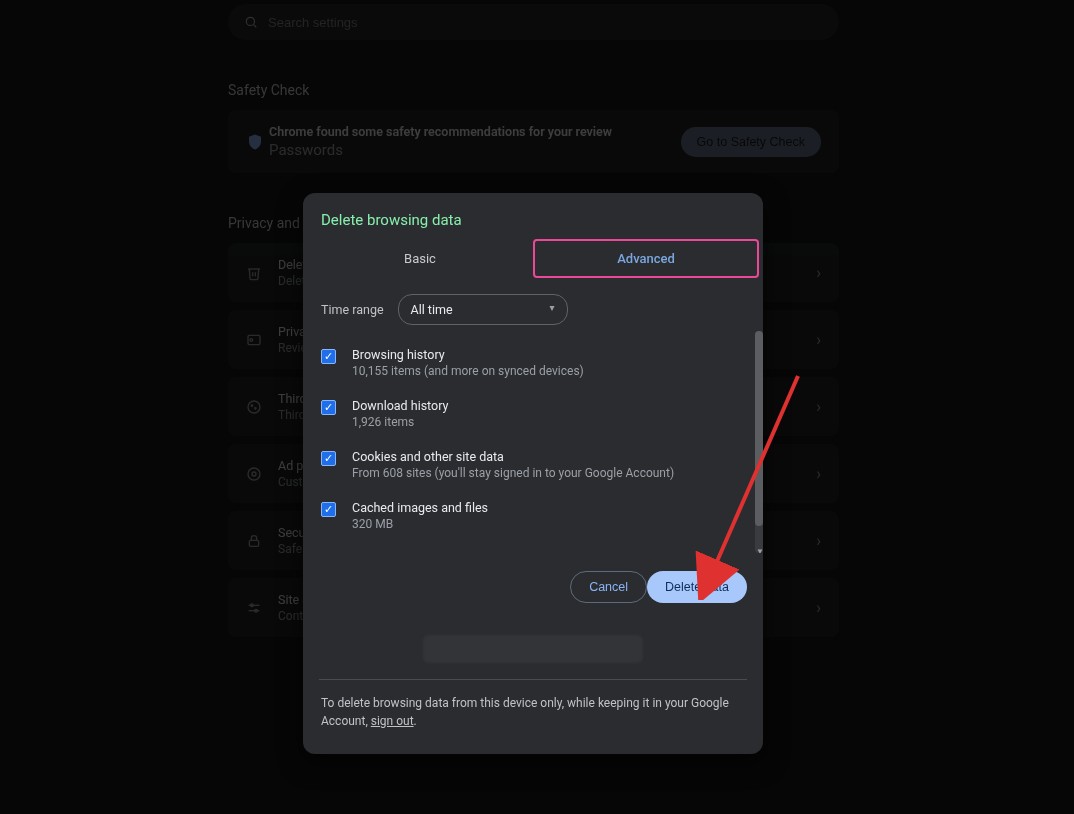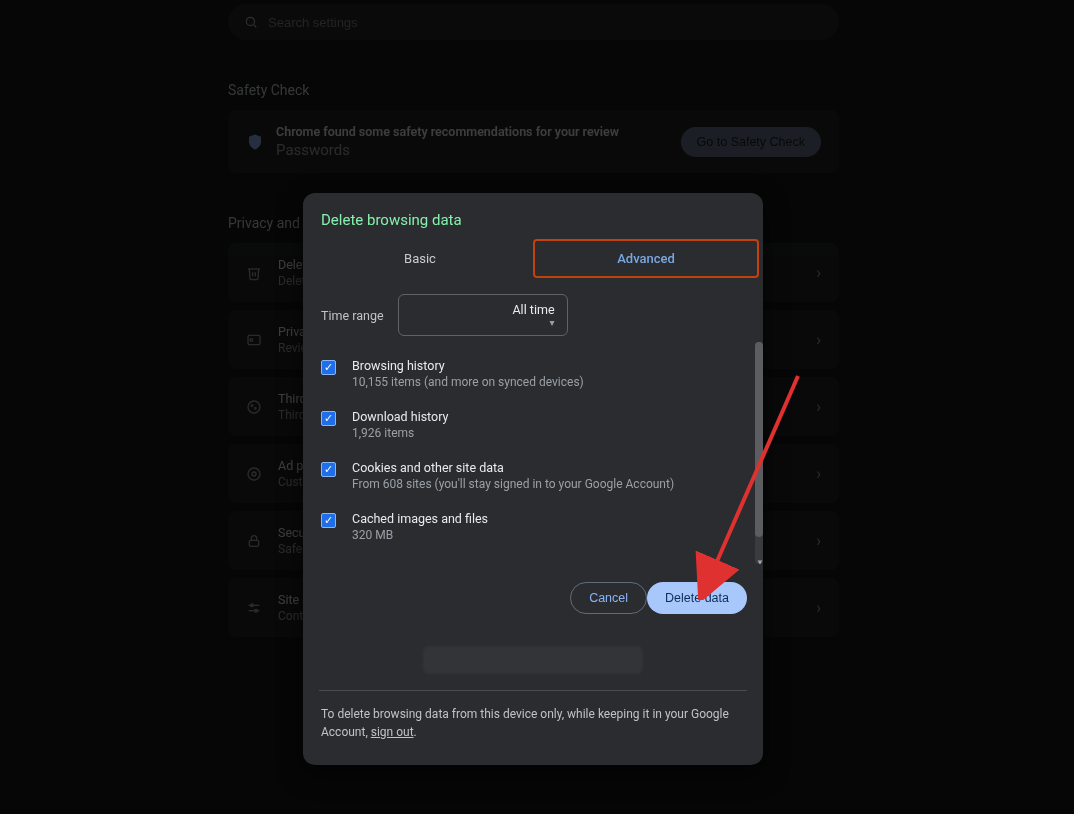--- a/index.html
+++ b/index.html
@@ -21,49 +21,49 @@
   }
   .search-box input{
     background:transparent;border:none;outline:none;color:#f0abfc;
     font-size:13px;margin-left:10px;width:100%;
   }
   .section-title{
     font-size:14px;color:#9aa0a6;margin-top:42px;margin-bottom:12px;opacity:.6;
   }
   .card{background:#1b1c1d;border-radius:8px;opacity:.45;}
   .safety-card{display:flex;align-items:center;justify-content:space-between;padding:14px 18px;}
-  .safety-left{display:flex;align-items:center;gap:12px}
+  .safety-left{display:flex;align-items:center;gap:5px}
   .safety-text .line1{font-size:12.5px;font-weight:600;color:#e8eaed}
   .safety-text .line2{font-size:15px;color:#9aa0a6;margin-top:2px}
   .pill-btn{background:#637289;color:#111;font-size:12.5px;padding:8px 16px;border-radius:20px;border:none}
   .row-card{display:flex;align-items:center;justify-content:space-between;padding:14px 18px;margin-top:8px;}
   .row-left{display:flex;align-items:center;gap:16px}
   .row-text .r1{font-size:12.5px;color:#e8eaed}
   .row-text .r2{font-size:12px;color:#9aa0a6;margin-top:2px}
   .chev{color:#9aa0a6}
 
   
   .dialog{
     position:absolute;left:303px;top:193px;width:460px;
     background:#2b2c30;border-radius:12px;
     box-shadow:0 8px 24px rgba(0,0,0,.6);
     overflow:hidden;
     display:flex;flex-direction:column;
   }
   .dlg-title{padding:18px 18px 10px 18px;font-size:15px;color:#86efac;}
   .tabs{display:flex;align-items:stretch;padding:0 4px;}
   .tab{flex:1;text-align:center;padding:10px 0;font-size:13px;color:#c8cacc;cursor:pointer}
-  .tab.adv{border:2px solid #c2410c;border-radius:4px;color:#7aa7e0;font-weight:500;}
+  .tab.adv{border:2px solid #ec4899;border-radius:4px;color:#7aa7e0;font-weight:500;}
   .tab.basic{border:2px solid transparent;}
   .timerange-row{display:flex;align-items:center;gap:14px;padding:16px 18px 6px 18px;}
   .tr-label{font-size:12.5px;color:#bfc2c7}
   .select{
-    display:flex;align-items:flex-end;justify-content:space-between;
-    border:1px solid #5f6368;border-radius:6px;
-    padding:7px 12px;font-size:12.5px;color:#e8eaed;width:170px;cursor:pointer;flex-direction:column;
+    display:flex;align-items:flex-start;justify-content:space-between;
+    border:1px solid #5f6368;border-radius:14px;
+    padding:7px 12px;font-size:12.5px;color:#e8eaed;width:170px;cursor:pointer;
   }
   .select .arrow{font-size:10px;color:#9aa0a6}
   .list{
     padding:6px 18px 4px 18px;max-height:222px;overflow:hidden;position:relative;
   }
   .item{display:flex;gap:16px;padding:10px 0;align-items:flex-start}
   .cb{
     width:15px;height:15px;border:1.5px solid #8ab4f8;border-radius:2px;
     display:flex;align-items:center;justify-content:center;flex-shrink:0;margin-top:2px;cursor:pointer;
   }

